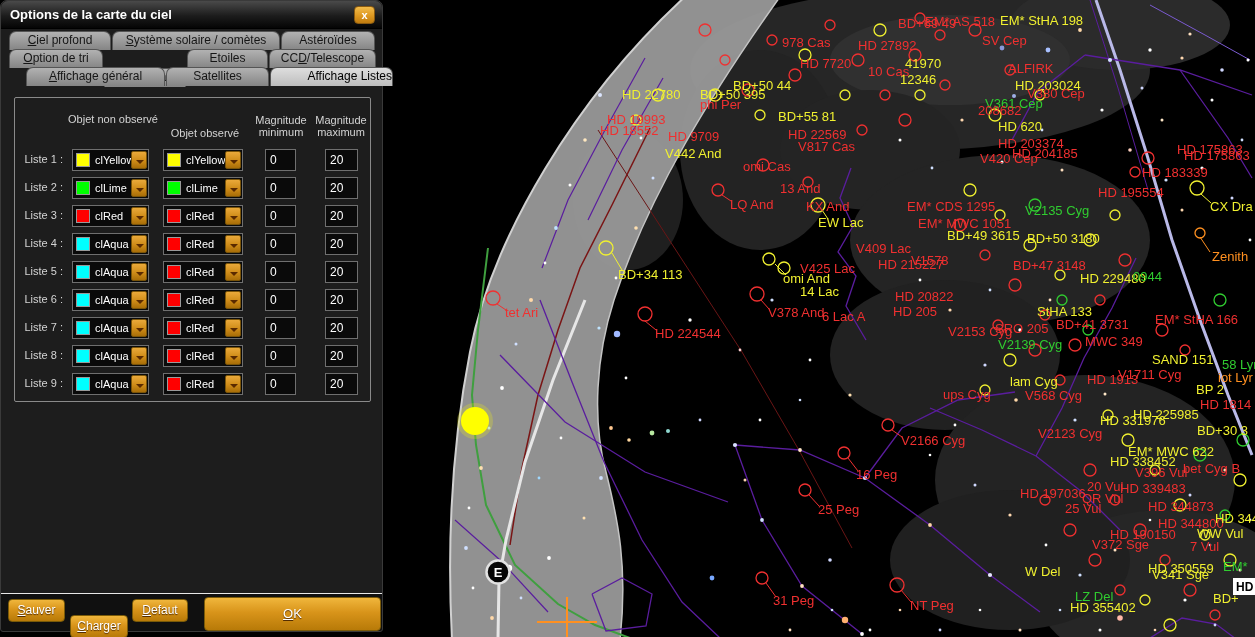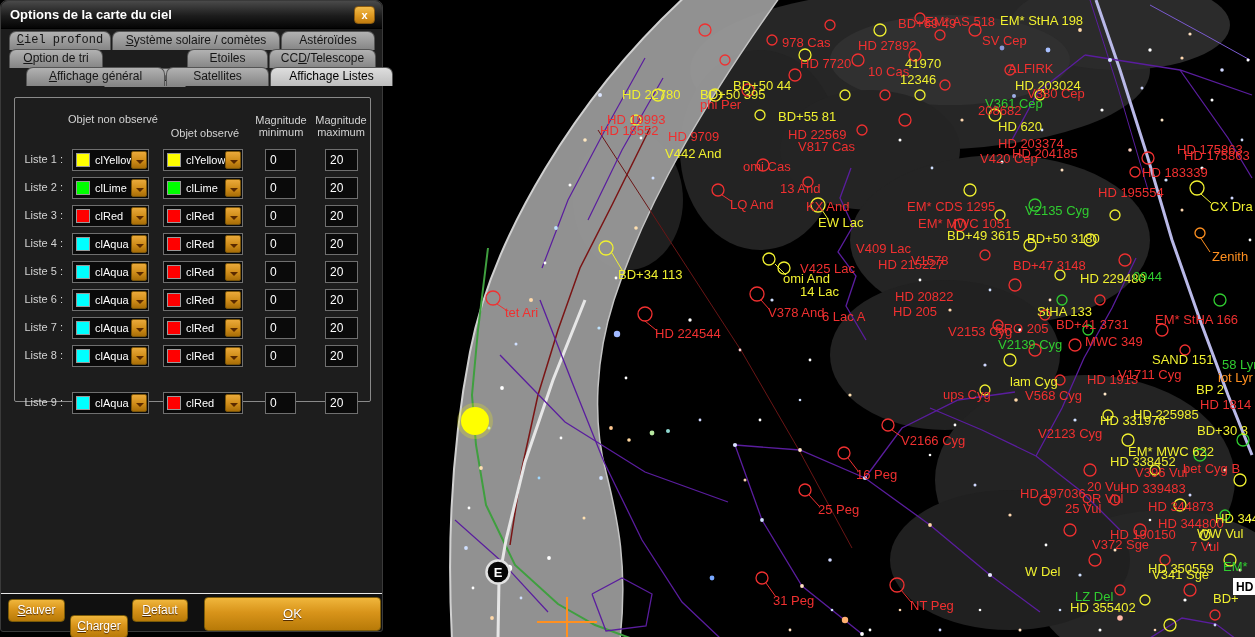--- a/index.html
+++ b/index.html
@@ -456,34 +456,34 @@
 
   <div class="dialog">
     <div class="titlebar">
       <span class="title">Options de la carte du ciel</span>
       <div class="closebtn">
         <span>x</span>
       </div>
     </div>
     <div id="tabs">
         <div class="tabrow" style="top: 30px;">
-          <div class="tab" style="width: 102px; font-family: Liberation Mono, monospace;"><u>C</u>iel profond</div>
+          <div class="tab" style="width: 102px;"><u>C</u>iel profond</div>
           <div class="tab" style="width: 168px;"><u>S</u>ystème solaire / comètes</div>
           <div class="tab" style="width: 94px;">Astéroïdes</div>
         </div>
         <div class="tabrow" style="top: 48px;">
           <div class="tab" style="width: 94px;"><u>O</u>ption de tri</div>
           <div class="tab" style="width: 82px; margin-top: 19px;"><u>L</u>ieu et date</div>
           <div class="tab" style="width: 81px;">Etoiles</div>
           <div class="tab" style="width: 107px;">CC<u>D</u>/Telescope</div>
         </div>
         <div class="tabrow" style="top: 66px; padding-left: 17px;">
           <div class="tab" style="width: 139px;"><u>A</u>ffichage général</div>
           <div class="tab" style="width: 103px;">Satellites</div>
-          <div class="tab active" style="width: 123px;">Affichage Listes</div>
+          <div class="tab active" style="width: 123px; text-align: right;">Affichage Listes</div>
         </div>
       </div>
 
     <div class="groupbox"></div>
 
     <div class="colhead" style="left:62px; top:112px; width:100px;">Objet non observé</div>
     <div class="colhead" style="left:154px; top:126px; width:100px;">Objet observé</div>
     <div class="colhead" style="left:250px; top:113px; width:60px;">Magnitude minimum</div>
     <div class="colhead" style="left:310px; top:113px; width:60px;">Magnitude maximum</div>
 
@@ -601,21 +601,21 @@
             <span class="drop"></span>
           </div>
           <div class="combo" style="left: 162px; width: 80px;">
             <span class="swatch" style="background: rgb(255, 0, 0);"></span>
             <span class="ctext">clRed</span>
             <span class="drop"></span>
           </div>
           <input class="maginput" value="0" style="left: 264px;">
           <input class="maginput" value="20" style="left: 324px; width: 33px;">
         </div>
-        <div class="listrow" style="top: 391px;">
+        <div class="listrow" style="top: 372px;">
           <span class="rlabel">Liste 9 :</span>
           <div class="combo" style="left: 71px; width: 77px;">
             <span class="swatch" style="background: rgb(0, 255, 255);"></span>
             <span class="ctext">clAqua</span>
             <span class="drop"></span>
           </div>
           <div class="combo" style="left: 162px; width: 80px;">
             <span class="swatch" style="background: rgb(255, 0, 0);"></span>
             <span class="ctext">clRed</span>
             <span class="drop"></span>

